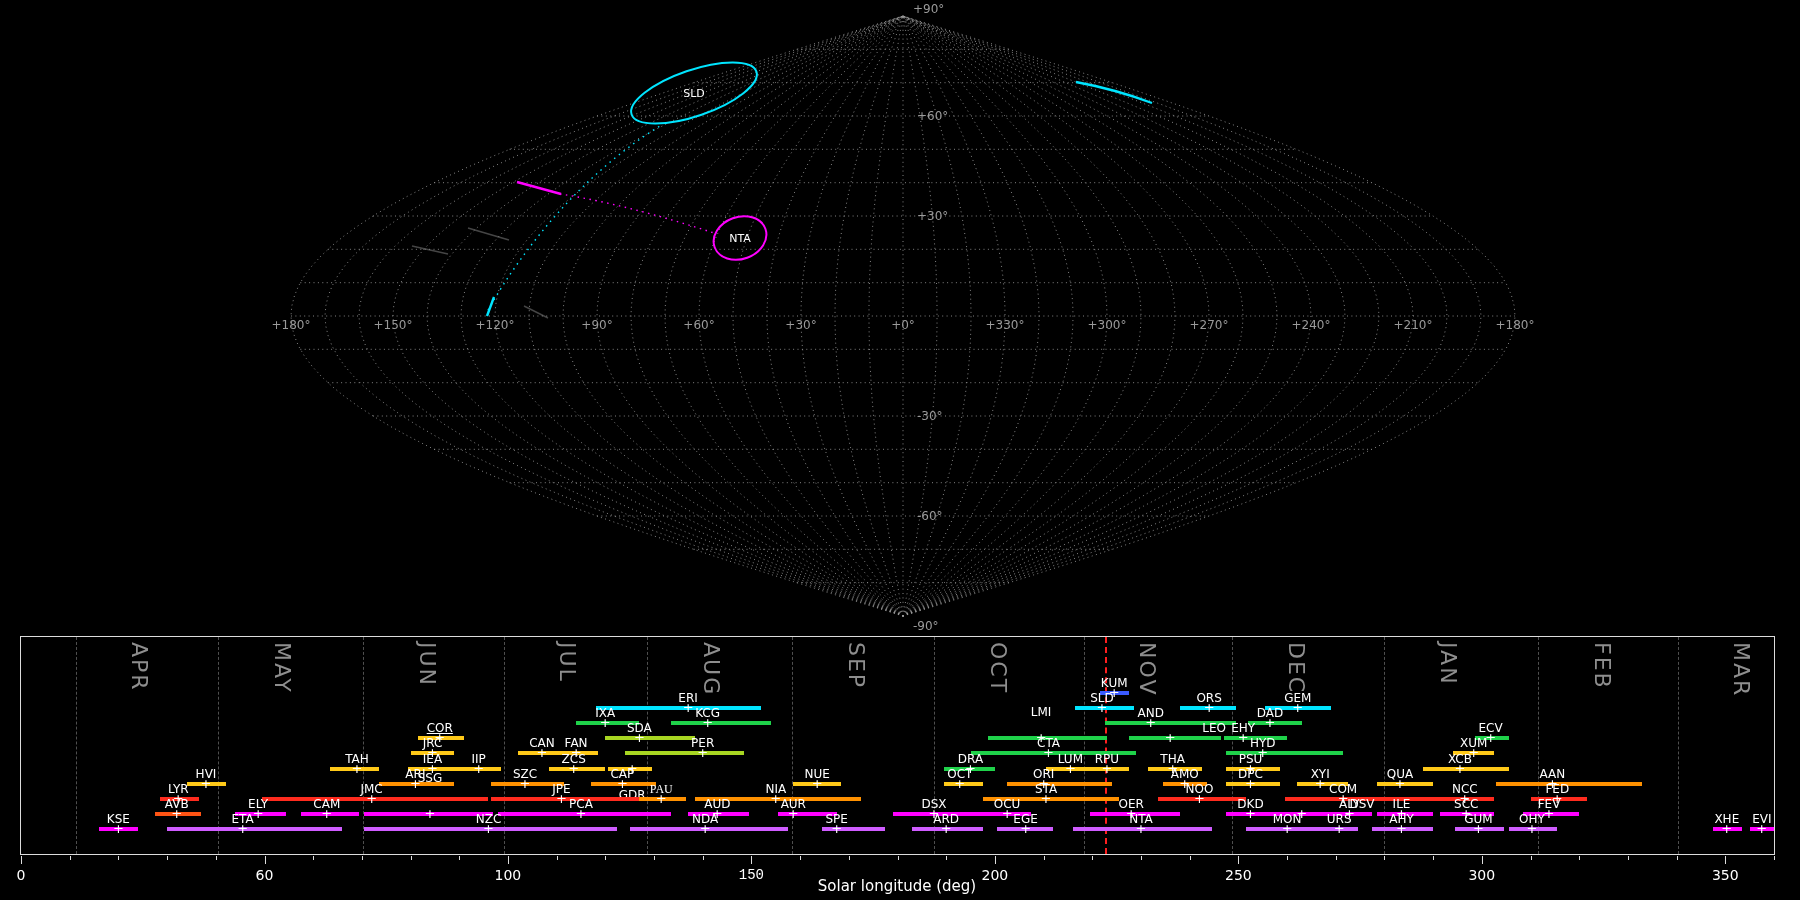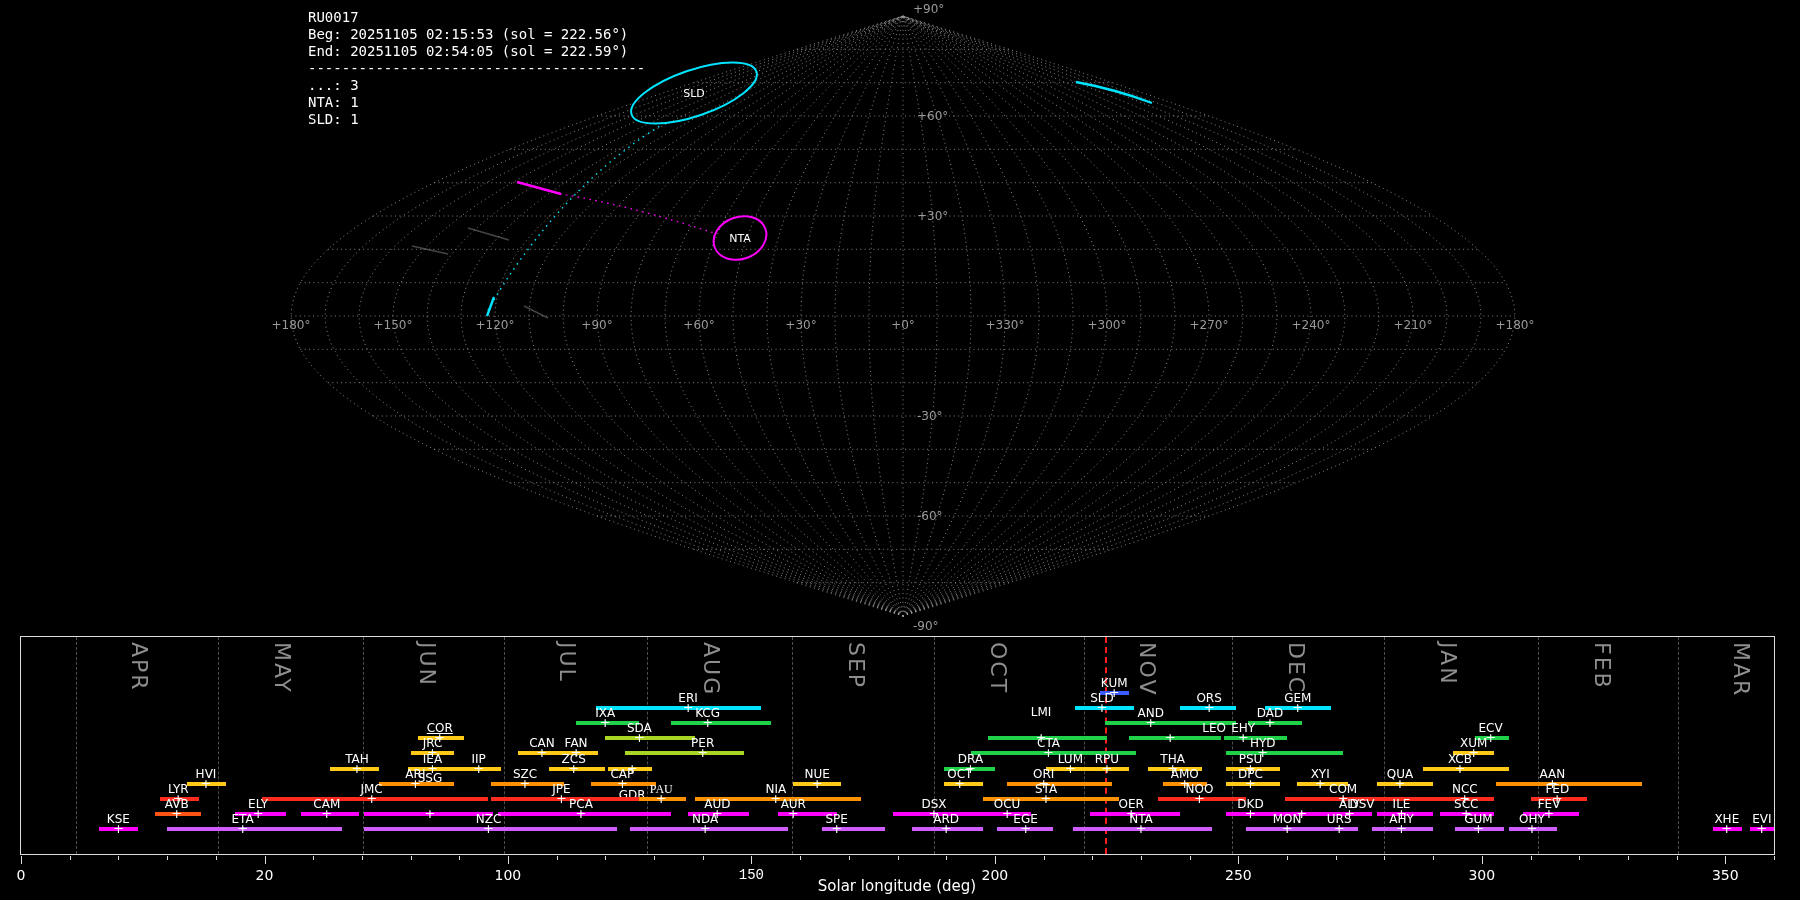--- a/index.html
+++ b/index.html
@@ -110,27 +110,20 @@
       <path d="M 488 310 C 525 245 585 172 660 126" fill="none" stroke="#00e5ff" stroke-width="1.4" stroke-dasharray="1.5 4.5"></path>
       <path d="M 487 316 L 494 297" fill="none" stroke="#00e5ff" stroke-width="2.4" stroke-dasharray="none"></path>
       <path d="M 1076 82 C 1103 87 1128 94 1152 103" fill="none" stroke="#00e5ff" stroke-width="2.4" stroke-dasharray="none"></path>
       <path d="M 560 194 C 612 202 668 218 714 233" fill="none" stroke="#ff00ff" stroke-width="1.4" stroke-dasharray="1.5 4.5"></path>
       <path d="M 517 182 L 561 194" fill="none" stroke="#ff00ff" stroke-width="2.4" stroke-dasharray="none"></path>
       <ellipse cx="694" cy="93" rx="66" ry="23" transform="rotate(-19 694 93)" fill="none" stroke="#00e5ff" stroke-width="2"></ellipse>
       <text x="694" y="97" fill="#fff" font-size="11" text-anchor="middle">SLD</text>
       <ellipse cx="740" cy="238" rx="27" ry="21" transform="rotate(-20 740 238)" fill="none" stroke="#ff00ff" stroke-width="2"></ellipse>
       <text x="740" y="242" fill="#fff" font-size="11" text-anchor="middle">NTA</text>
     </svg>
-  <div id="info">RU0017
-Beg: 20251105 02:15:53 (sol = 222.56°)
-End: 20251105 02:54:05 (sol = 222.59°)
-----------------------------------------
-...: 3
-NTA: 1
-SLD: 1</div>
   <div id="chart">
     <div class="xtitle" style="left:897px;top:877px">Solar longitude (deg)</div>
   <div class="frame" style="left: 20px; top: 636px; width: 1755px; height: 219px;"></div>
       <div class="vline" style="left: 75.5px; top: 637px; height: 217px;"></div>
       <div class="month" style="left: 128.3px; top: 642px;">APR</div>
       <div class="vline" style="left: 217.7px; top: 637px; height: 217px;"></div>
       <div class="month" style="left: 270.5px; top: 642px;">MAY</div>
       <div class="vline" style="left: 362.8px; top: 637px; height: 217px;"></div>
       <div class="month" style="left: 415.6px; top: 642px;">JUN</div>
       <div class="vline" style="left: 503.6px; top: 637px; height: 217px;"></div>
@@ -152,21 +145,21 @@
       <div class="vline" style="left: 1677.6px; top: 637px; height: 217px;"></div>
       <div class="month" style="left: 1730.3px; top: 642px;">MAR</div>
       <div class="redline" style="left: 1104.7px; top: 637px; height: 217px;"></div>
       <div class="tick" style="left: 21px; top: 856px; height: 8px;"></div>
       <div class="tlabel" style="left: 21px; top: 867px;">0</div>
       <div class="tick" style="left: 69.7px; top: 856px; height: 4px;"></div>
       <div class="tick" style="left: 118.4px; top: 856px; height: 4px;"></div>
       <div class="tick" style="left: 167.1px; top: 856px; height: 4px;"></div>
       <div class="tick" style="left: 215.8px; top: 856px; height: 4px;"></div>
       <div class="tick" style="left: 264.5px; top: 856px; height: 8px;"></div>
-      <div class="tlabel" style="left: 264.5px; top: 867px;">20</div>
+      <div class="tlabel" style="left: 264.5px; top: 867px;">60</div>
       <div class="tick" style="left: 313.2px; top: 856px; height: 4px;"></div>
       <div class="tick" style="left: 361.9px; top: 856px; height: 4px;"></div>
       <div class="tick" style="left: 410.6px; top: 856px; height: 4px;"></div>
       <div class="tick" style="left: 459.3px; top: 856px; height: 4px;"></div>
       <div class="tick" style="left: 507.9px; top: 856px; height: 8px;"></div>
       <div class="tlabel" style="left: 507.9px; top: 867px;">100</div>
       <div class="tick" style="left: 556.6px; top: 856px; height: 4px;"></div>
       <div class="tick" style="left: 605.3px; top: 856px; height: 4px;"></div>
       <div class="tick" style="left: 654px; top: 856px; height: 4px;"></div>
       <div class="tick" style="left: 702.7px; top: 856px; height: 4px;"></div>

